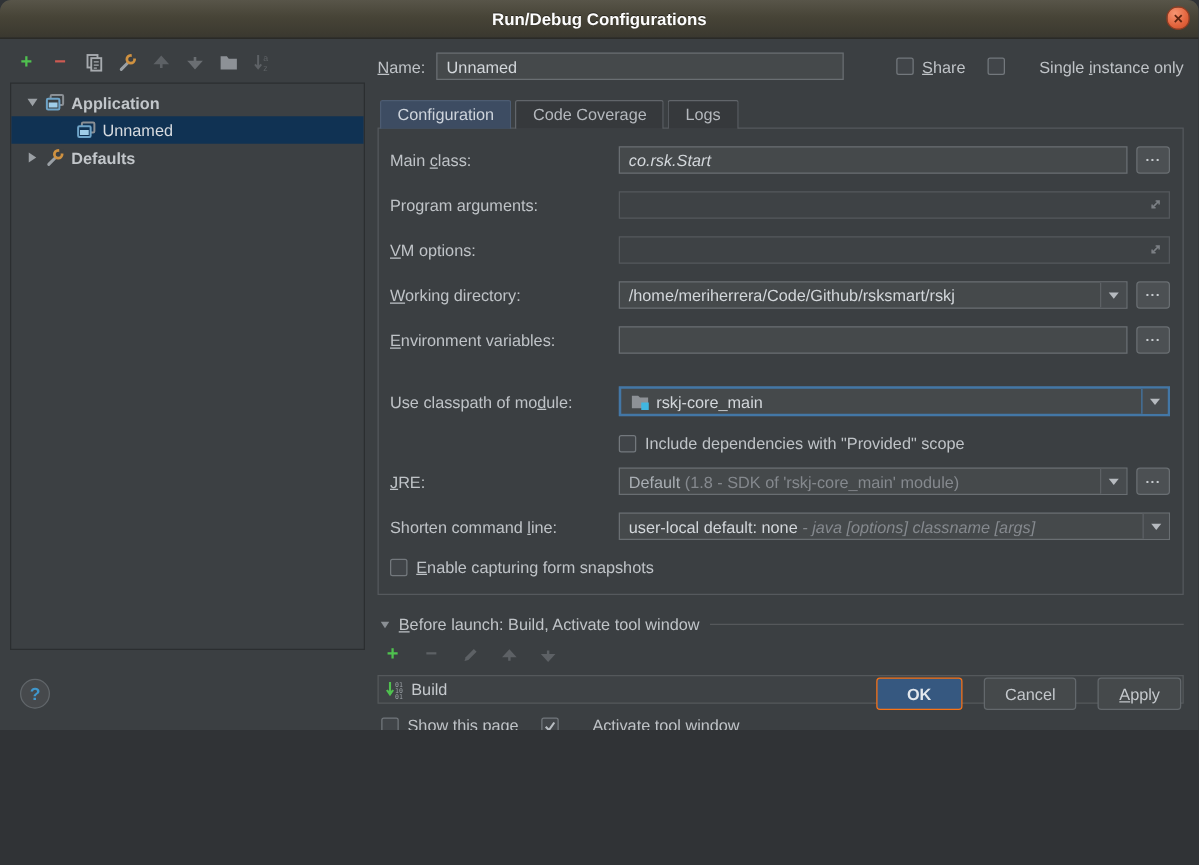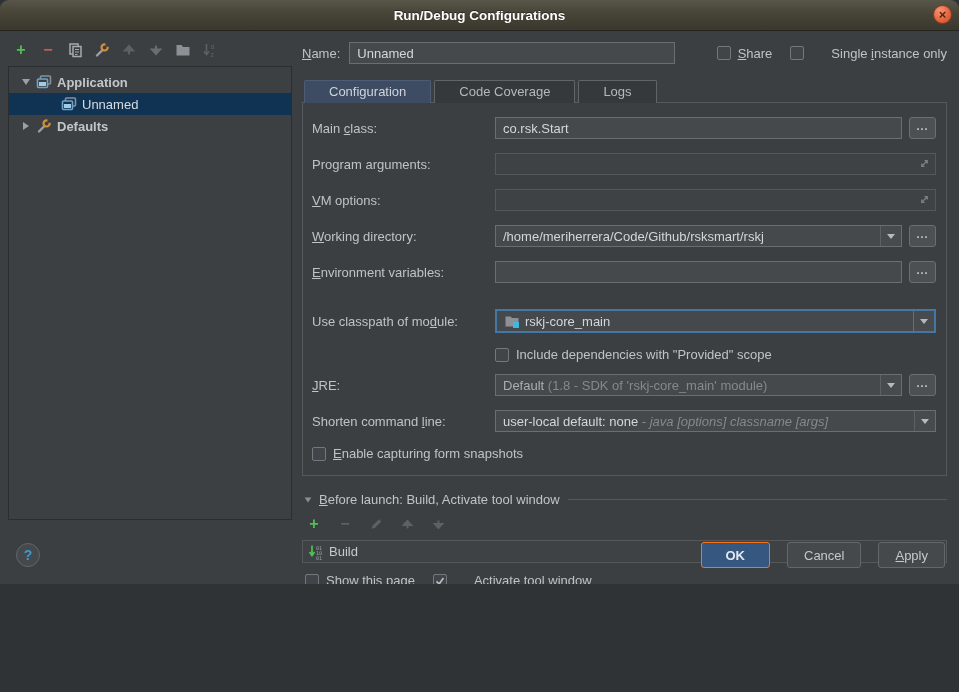--- a/index.html
+++ b/index.html
@@ -56,32 +56,32 @@
     border-radius:2px;margin-right:7px;flex:0 0 auto;display:flex;align-items:center;justify-content:center;cursor:pointer;
   }
   .checkbox svg{display:none;}
   .checkbox.checked svg{display:block;}
   .cb-item{display:flex;align-items:center;cursor:pointer;}
   .cb-gap{margin-left:18px;gap:20px;}
   .mn{text-decoration:underline;}
   
   .tabs{flex:0 0 auto;display:flex;margin-left:2px;position:relative;z-index:2;}
   .tab{
-    padding:3px 24px 4px;border:1px solid #61656a;border-bottom:none;background:#36393c;
+    padding:3px 13px 4px;border:1px solid #61656a;border-bottom:none;background:#36393c;
     color:#b4b8bd;margin-right:3px;cursor:pointer;border-radius:2px 2px 0 0;position:relative;top:1px;
   }
   .tab.selected{background:#3d4c62;color:#ced4dc;border-color:#4d5c72;}
   
   .tab-panel{flex:0 0 auto;border:1px solid #55595d;background:#3b3f42;padding:14px 10px 14px 9px;}
   .form-row{display:flex;align-items:center;margin-bottom:14px;}
   .form-row:last-child{margin-bottom:0;}
   .form-label{flex:0 0 183px;color:#bfc3c7;}
   .fctl{flex:1;min-width:0;display:flex;align-items:center;position:relative;}
   .fctl .field,.fctl .combo{flex:1;min-width:0;display:flex;align-items:center;}
-  .field-text{padding:0 7px;white-space:nowrap;overflow:hidden;}
+  .field-text{padding:0 7px;white-space:nowrap;overflow:hidden;font-style:italic;}
   .field.disabled{background:#3e4245;border-color:#54585c;}
   .expand-ic{position:absolute;right:5px;top:4px;}
   .dots-btn{
     flex:0 0 auto;width:27px;height:22px;margin-left:7px;box-sizing:border-box;
     background:#4c5053;border:1px solid #6a6f73;border-radius:3px;color:#c7cbcf;
     display:flex;align-items:center;justify-content:center;font-weight:bold;letter-spacing:1px;
     font-size:11px;cursor:pointer;padding-bottom:4px;
   }
   .combo{padding:0;}
   .combo-text{flex:1;min-width:0;padding:0 7px;display:flex;align-items:center;white-space:nowrap;overflow:hidden;}

